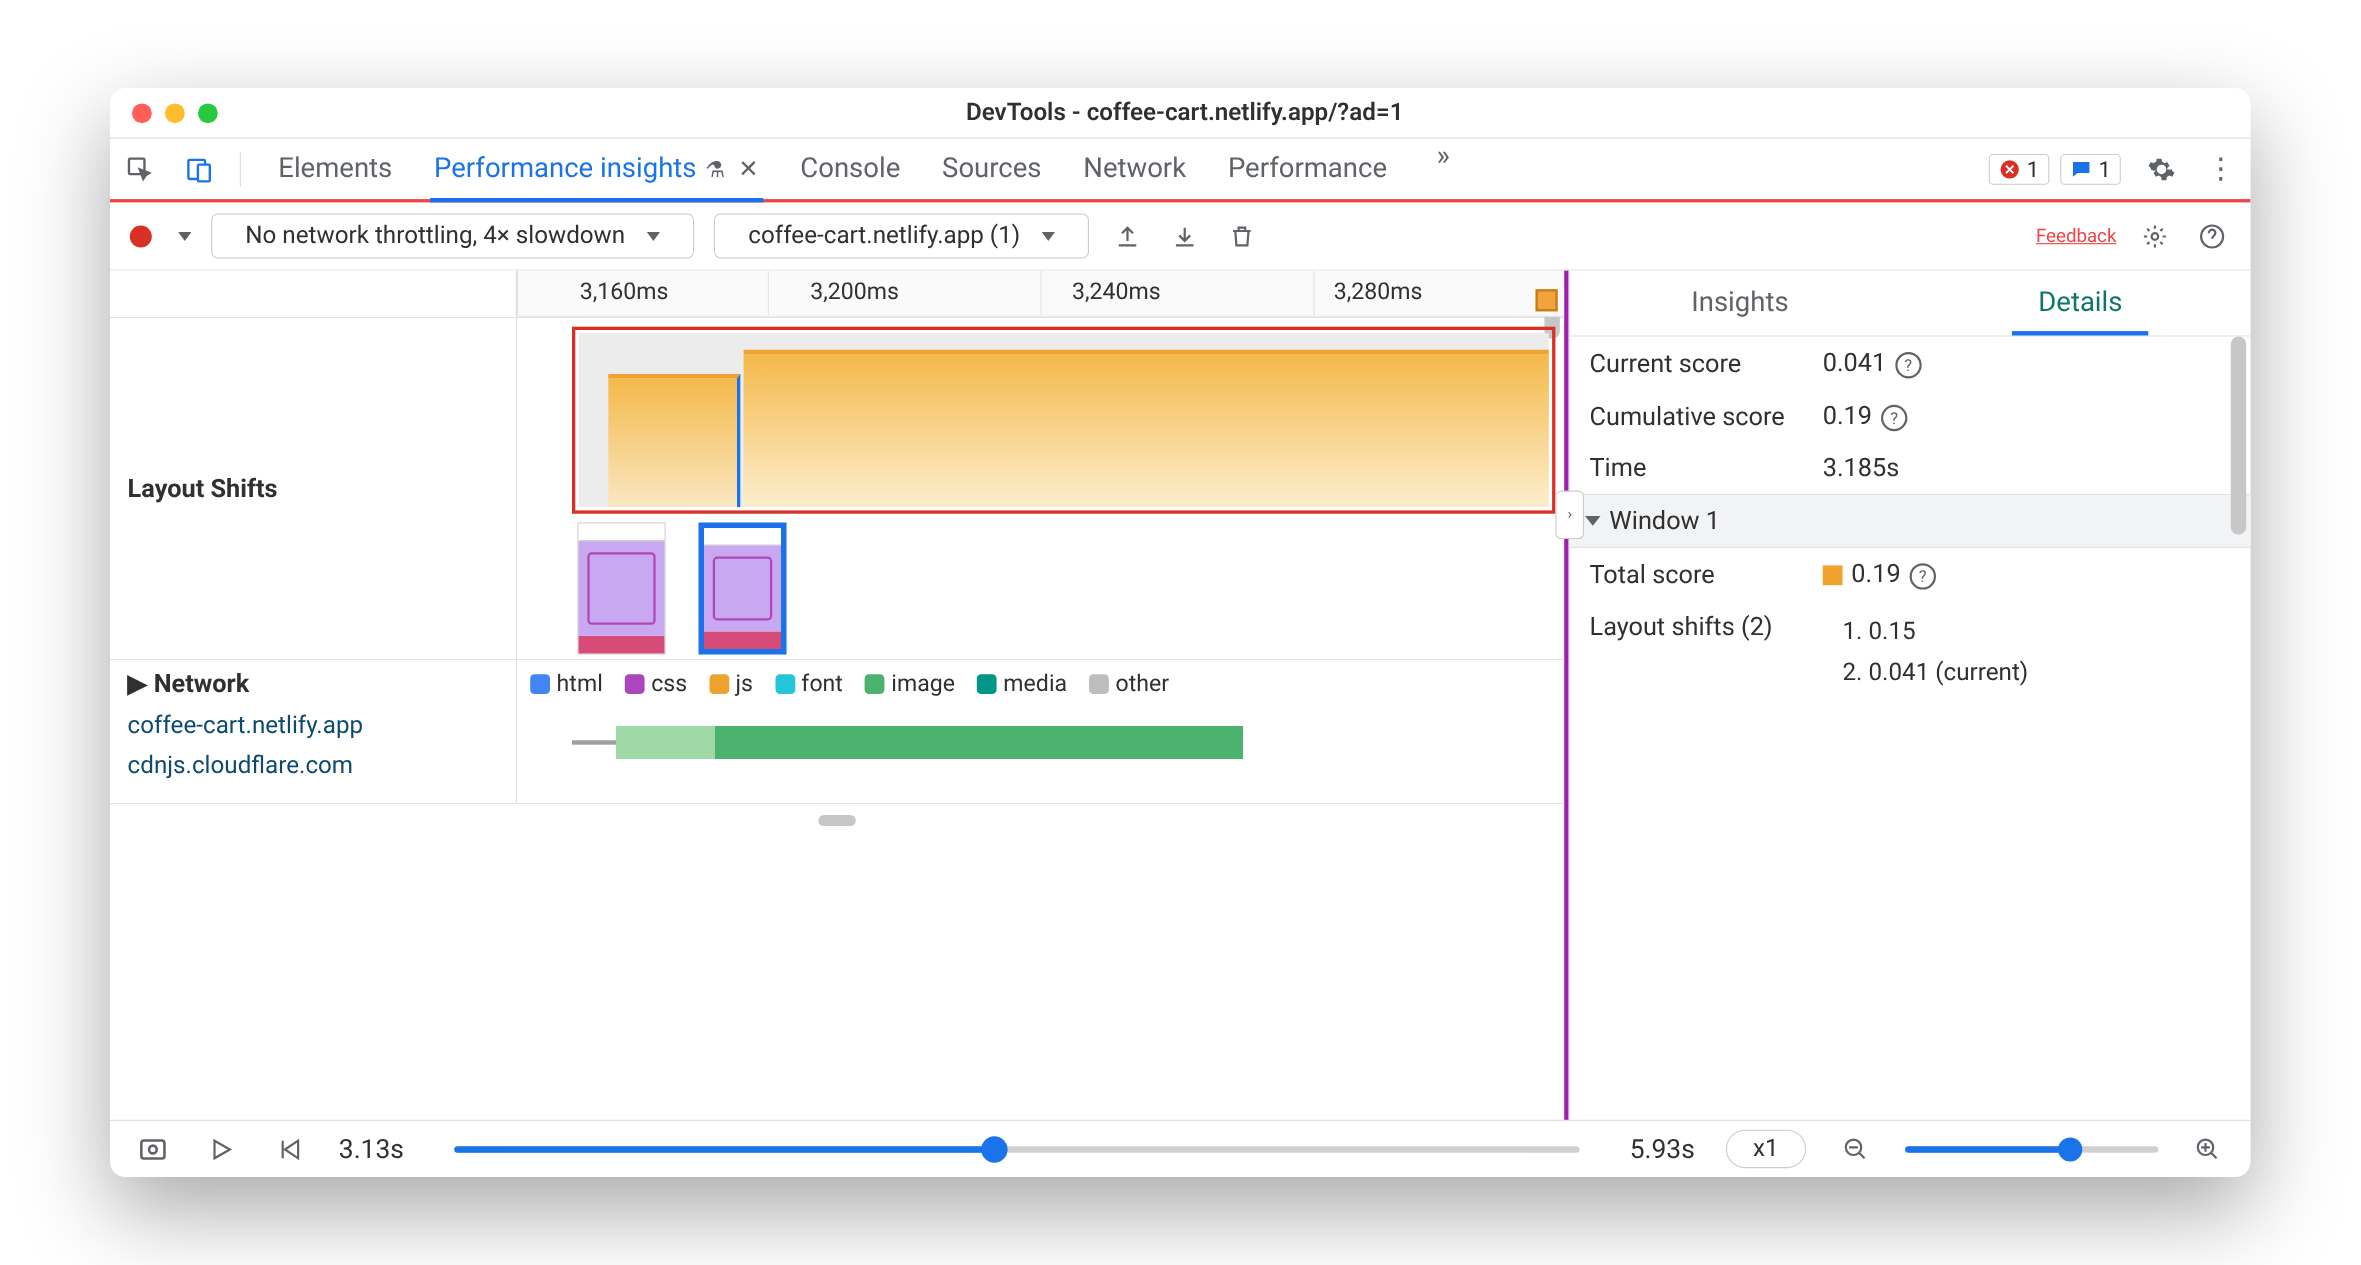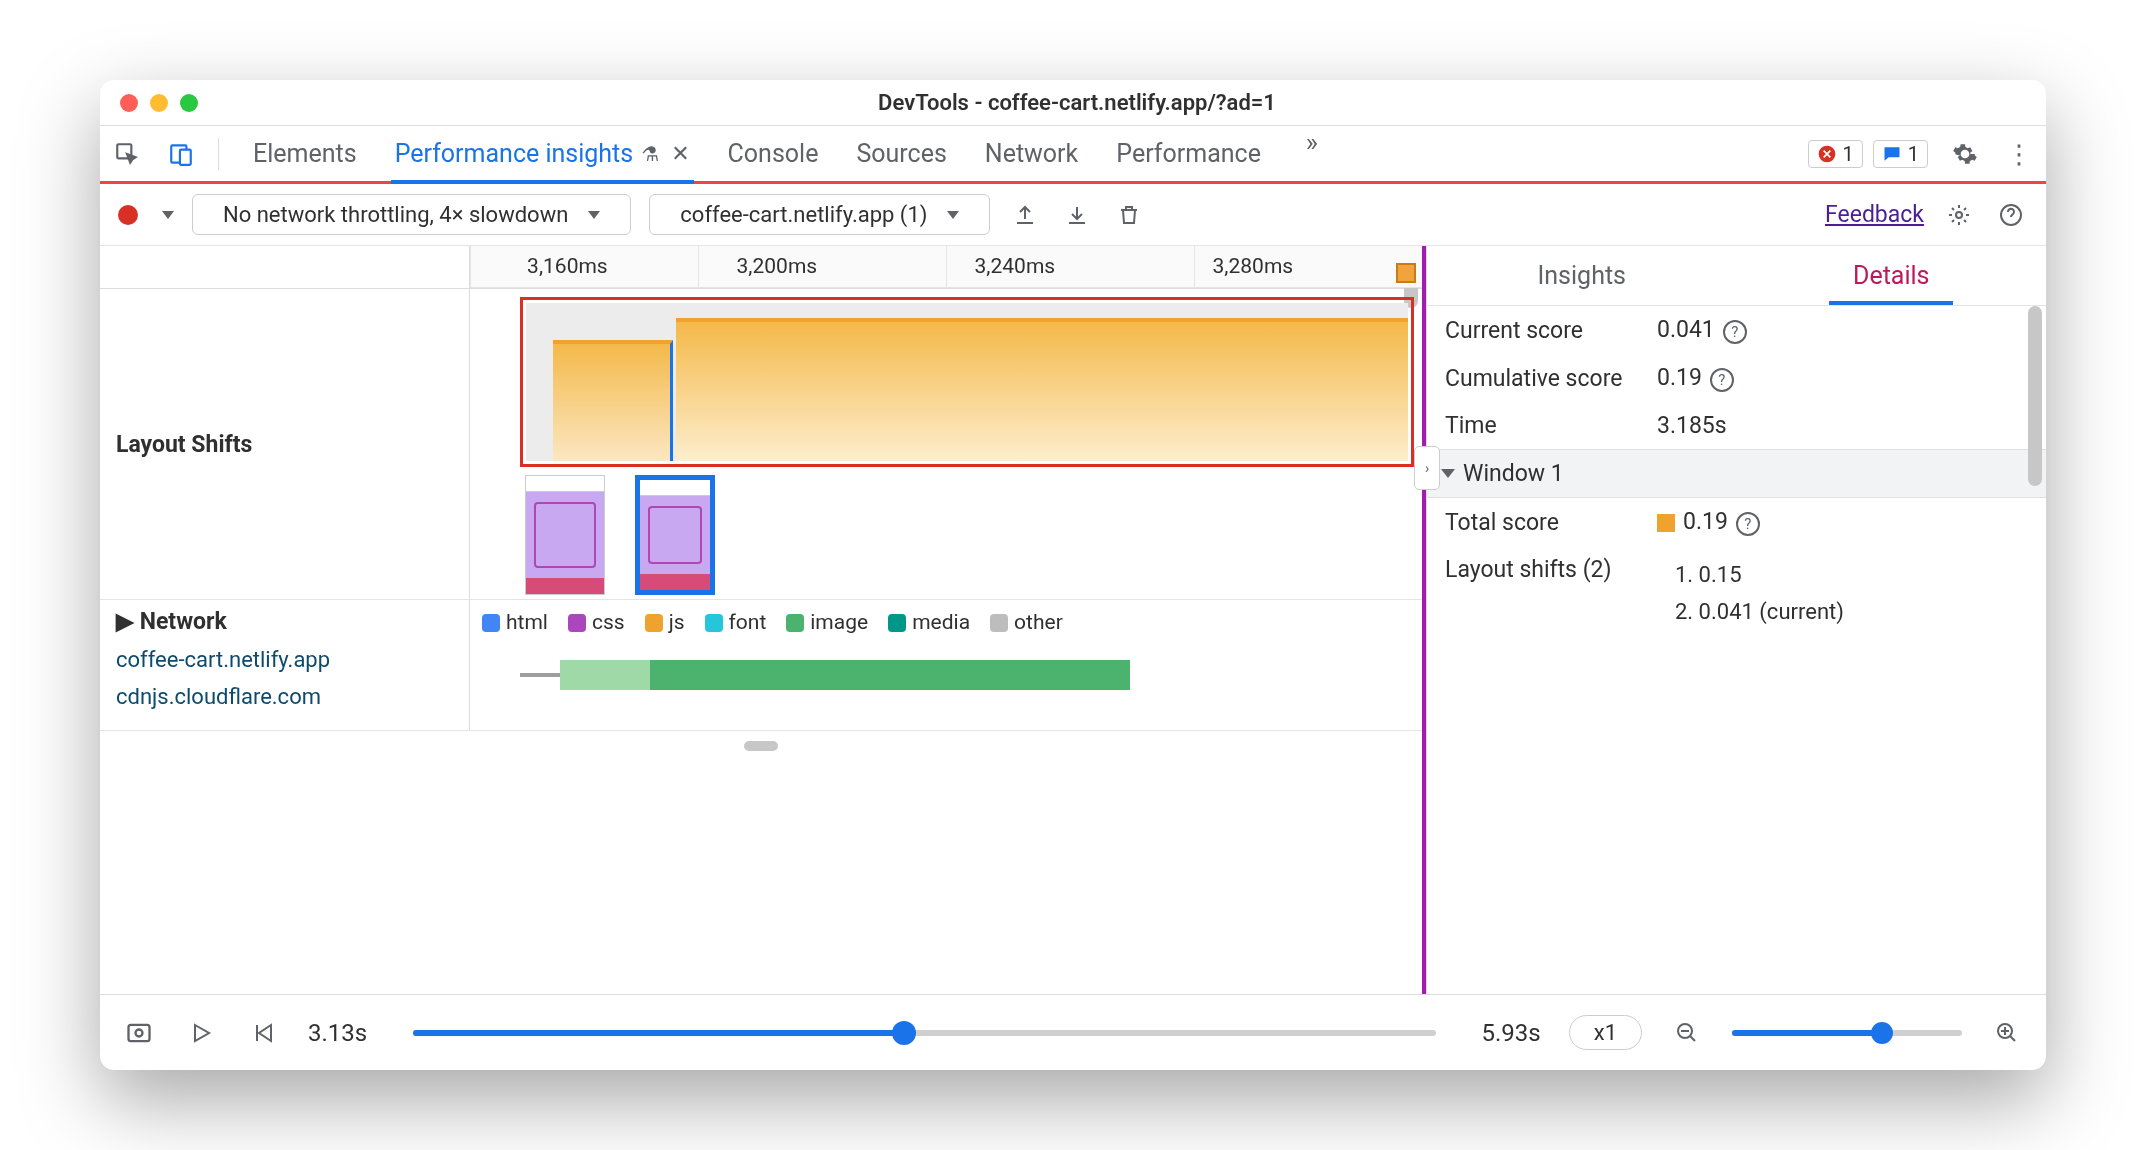--- a/index.html
+++ b/index.html
@@ -26,21 +26,21 @@
   .badges { display:flex; gap:10px; align-items:center; }
   .badge { display:inline-flex; align-items:center; gap:6px; border:1px solid #ccc; border-radius:4px; padding:1px 8px; font-size:20px; }
   .badge.err svg{color:#d93025;} .badge.info svg{color:#1a73e8;}
 
   
   .toolbar { height:62px; display:flex; align-items:center; padding: 0 18px; gap:18px; border-bottom:1px solid #e4e4e4;}
   .rec { width:20px; height:20px; border-radius:50%; background:#d93025;}
   .dd { width:0;height:0;border-left:6px solid transparent;border-right:6px solid transparent;border-top:8px solid #5f6368; margin-left:6px;}
   .select { border:1px solid #ccc; border-radius:6px; padding:7px 30px; display:flex; align-items:center; gap:14px; font-size:22px; color:#303030; background:#fff;}
   .spacer{flex:1;}
-  .link { color:#4c1d95; text-decoration: underline; font-size:23px;}
+  .link { color:#ef4444; text-decoration: underline; font-size:17px;}
 
   
   .main { flex:1; display:flex; min-height:0; position:relative; }
   .left { flex:1; display:flex; flex-direction:column; min-width:0; border-right:4px solid #a21caf; position:relative;}
   .right { width: 620px; display:flex; flex-direction:column; border-left:1px solid #ddd;}
 
   
   .timeline-head { display:flex; border-bottom:1px solid #ddd;}
   .labelcol { width: 370px; background:#fff; border-right:1px solid #ddd;}
   .trackcol { flex:1; position:relative; overflow:hidden;}
@@ -76,36 +76,36 @@
   .netbar .thin{width:40px;height:4px;background:#9e9e9e;}
   .netbar .seg1{width:90px;height:30px;background:#9fd9a7;}
   .netbar .seg2{width:480px;height:30px;background:#4cb36e;}
 
   .scroll-hint{position:absolute; bottom:0px; left:50%; width:34px;height:10px;background:#c7c7c7;border-radius:5px;transform:translateX(-50%);}
   .v-scrollbar{position:absolute;right:4px;top:2px;width:14px;height:60px;background:#c7c7c7;border-radius:7px;}
 
   
   .right-tabs{display:flex;height:60px;align-items:center;border-bottom:1px solid #e4e4e4;}
   .right-tabs .rtab{flex:1;text-align:center;font-size:25px;color:#5f6368;height:100%;display:flex;align-items:center;justify-content:center;position:relative;}
-  .right-tabs .rtab.active{color:#be185d;justify-content:center;}
+  .right-tabs .rtab.active{color:#0f766e;justify-content:center;}
   .right-tabs .rtab.active::after{content:"";position:absolute;left:30%;right:30%;bottom:0;height:4px;background:#1a73e8;}
   .kv{display:flex;padding:10px 18px;gap:12px;font-size:23px;align-items:center;}
   .kv .k{width:200px;color:#303030;}
   .kv .v{color:#303030;}
   .help{width:24px;height:24px;border:2px solid #5f6368;border-radius:50%;display:inline-flex;align-items:center;justify-content:center;font-size:15px;color:#5f6368;margin-left:8px;}
   .section-head{background:#f1f3f4;border-top:1px solid #e0e0e0;border-bottom:1px solid #e0e0e0;padding:10px 14px;font-size:23px;display:flex;align-items:center;gap:8px;}
   .tri{width:0;height:0;border-left:7px solid transparent;border-right:7px solid transparent;border-top:9px solid #5f6368;}
   .orange-sq{width:18px;height:18px;background:#f0a22e;display:inline-block;margin-right:8px;vertical-align:middle;}
   .sub{padding:6px 18px;font-size:22px;}
   .expand-handle{position:absolute;left:-13px;top:200px;width:26px;height:44px;background:#fff;border:1px solid #ccc;border-radius:5px;display:flex;align-items:center;justify-content:center;font-size:14px;color:#5f6368;}
   .right{position:relative;}
   .right-scroll{position:absolute;right:4px;top:60px;width:14px;height:180px;background:#c7c7c7;border-radius:7px;}
 
   
-  .footer{height:76px;border-top:1px solid #ddd;display:flex;align-items:center;padding:0 22px;gap:28px;}
+  .footer{height:52px;border-top:1px solid #ddd;display:flex;align-items:center;padding:0 22px;gap:28px;}
   .range-track{flex:1;height:6px;background:#d0d0d0;border-radius:3px;position:relative;margin:0 18px;}
   .range-fill{position:absolute;left:0;width:48%;height:100%;background:#1a73e8;border-radius:3px;}
   .range-thumb{position:absolute;left:48%;top:50%;width:24px;height:24px;background:#1a73e8;border-radius:50%;transform:translate(-50%,-50%);}
   .zoom-chip{border:1px solid #ccc;border-radius:20px;padding:4px 24px;font-size:22px;}
   .zoom-track{width:230px;height:6px;background:#d0d0d0;border-radius:3px;position:relative;}
   .zoom-fill{position:absolute;left:0;width:65%;height:100%;background:#1a73e8;border-radius:3px;}
   .zoom-thumb{position:absolute;left:65%;top:50%;width:22px;height:22px;background:#1a73e8;border-radius:50%;transform:translate(-50%,-50%);}
 
   svg{display:block;}
 </style>

